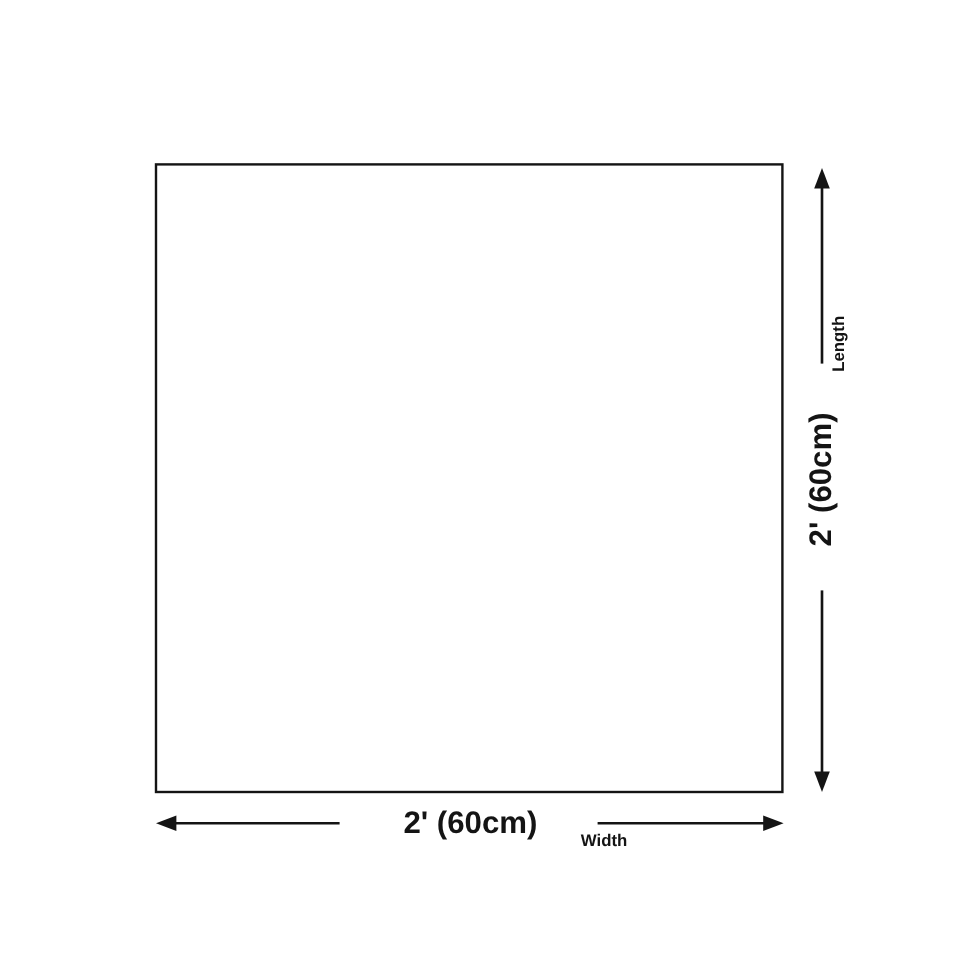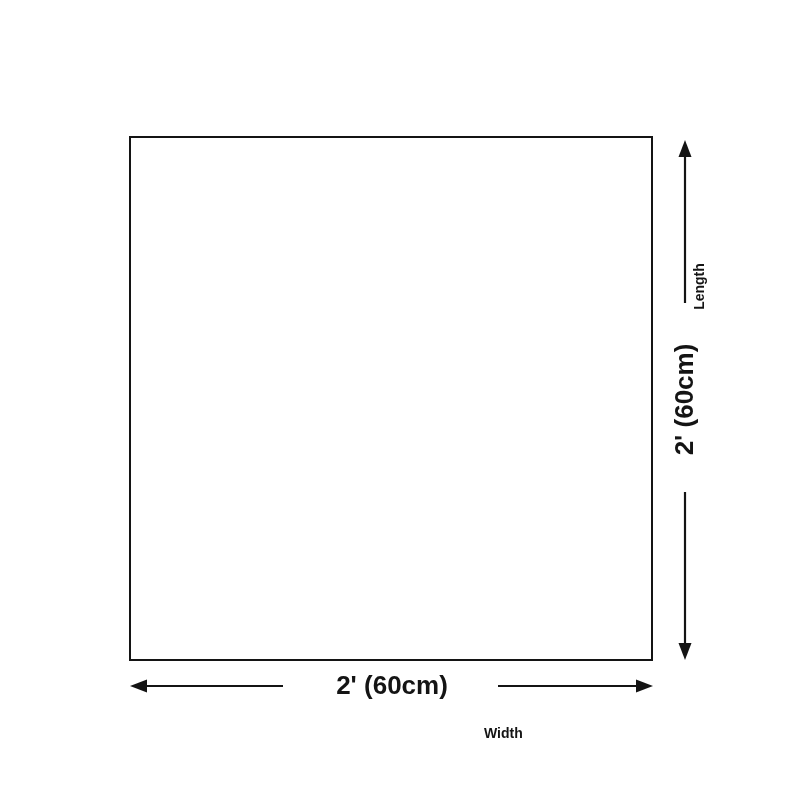--- a/index.html
+++ b/index.html
@@ -58,21 +58,21 @@
   .dim-label {
     position: absolute;
     font-weight: 700;
     font-size: 14px;
     line-height: 15px;
     color: #141414;
     white-space: nowrap;
   }
   .dim-label-width {
     left: 484px;
-    top: 726px;
+    top: 693px;
   }
   .dim-label-length {
     left: 669px;
     top: 279px;
     width: 60px;
     height: 15px;
     text-align: center;
     transform: rotate(-90deg);
   }
 </style>

